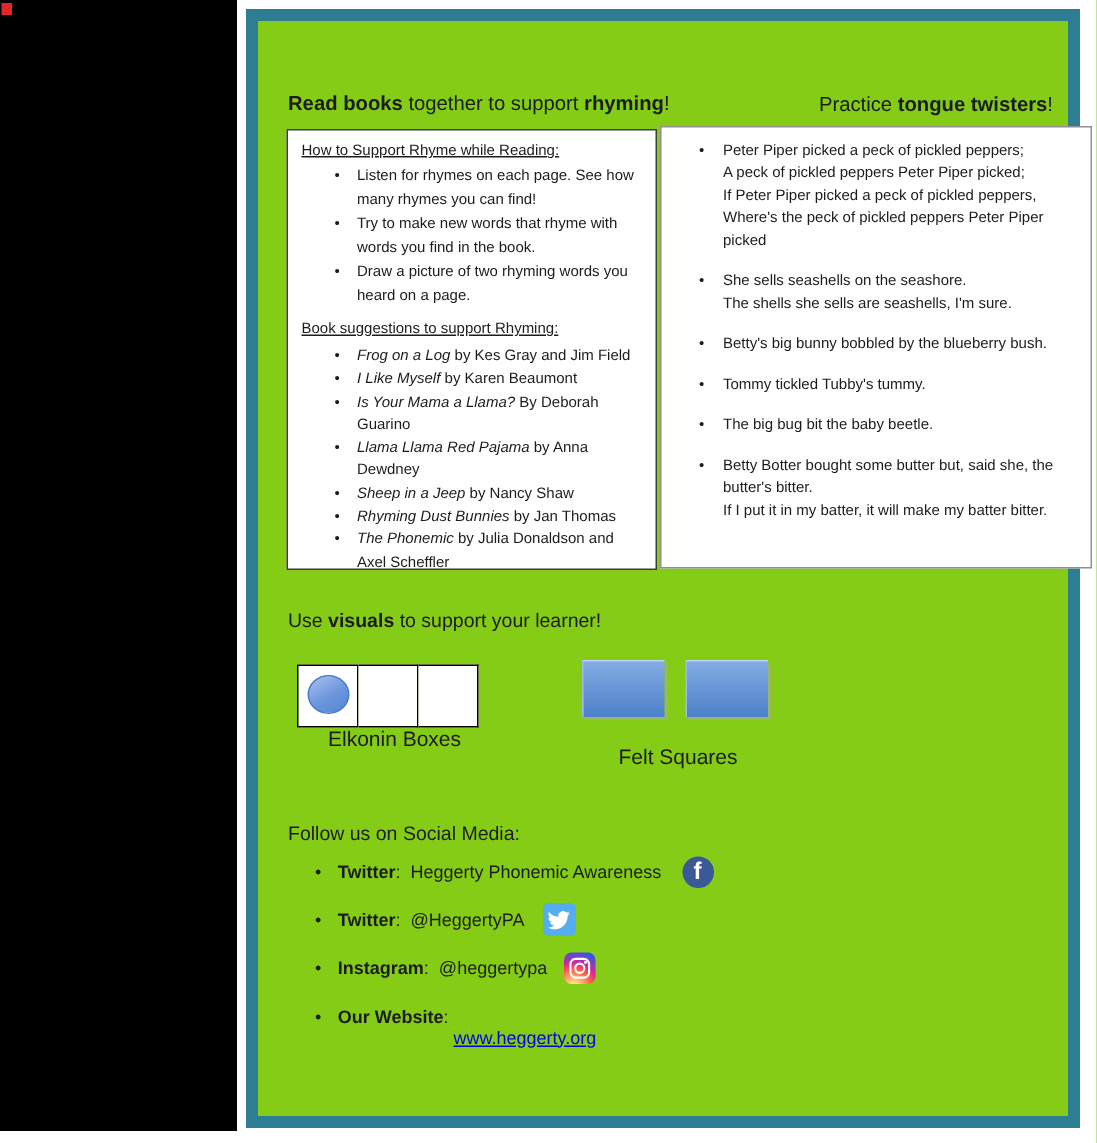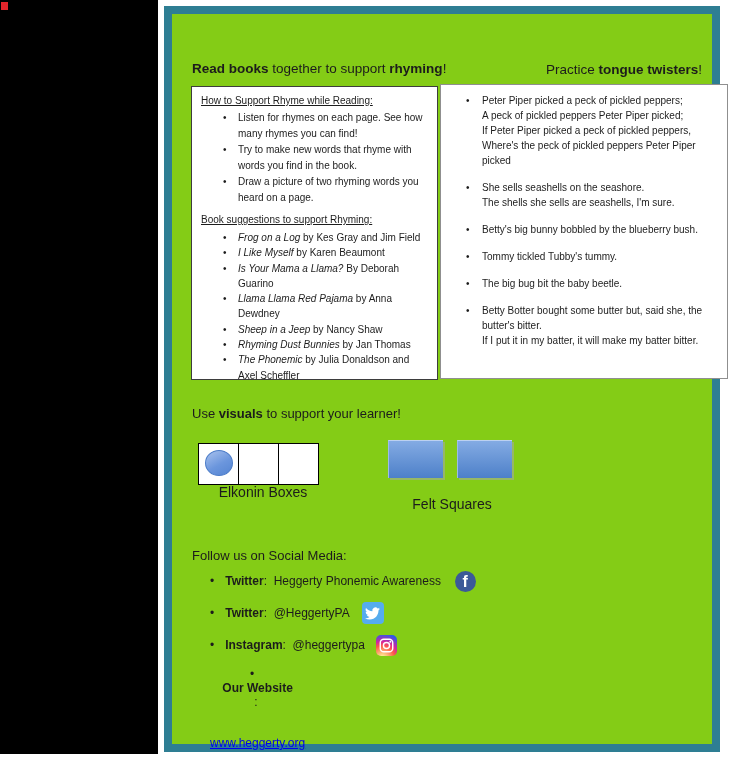--- a/index.html
+++ b/index.html
@@ -64,21 +64,21 @@
 
   
   .social-h{left:20px;top:533px;}
   .social-row{position:absolute;left:38px;display:flex;align-items:center;height:22px;font-size:12px;white-space:nowrap;}
   .social-row::before{content:"\2022";margin-right:11px;}
   .social-row b{font-weight:700;}
   .sep{white-space:pre;}
   .row-0{top:556px;}
   .row-1{top:588px;}
   .row-2{top:620px;}
-  .row-3{top:653px;flex-direction:column;}
+  .row-3{top:653px;}
   .fb-icon{width:21px;height:21px;border-radius:50%;background:#3b5998;margin-left:14px;position:relative;overflow:hidden;flex:none;}
   .fb-letter{position:absolute;left:7.5px;top:3px;color:#fff;font-size:16px;font-weight:700;line-height:16px;}
   .tw-icon{width:22px;height:22px;border-radius:4px;background:#55acee;margin-left:12px;display:flex;align-items:center;justify-content:center;flex:none;}
   .tw-icon svg{width:15px;height:15px;fill:#fff;}
   .ig-icon{
     width:21px;height:21px;border-radius:5px;margin-left:11px;flex:none;
     background:radial-gradient(circle at 30% 110%,#fdf497 0%,#fdf497 5%,#fd5949 45%,#d6249f 60%,#285aeb 90%);
     display:flex;align-items:center;justify-content:center;
   }
   .ig-icon svg{width:17px;height:17px;}

